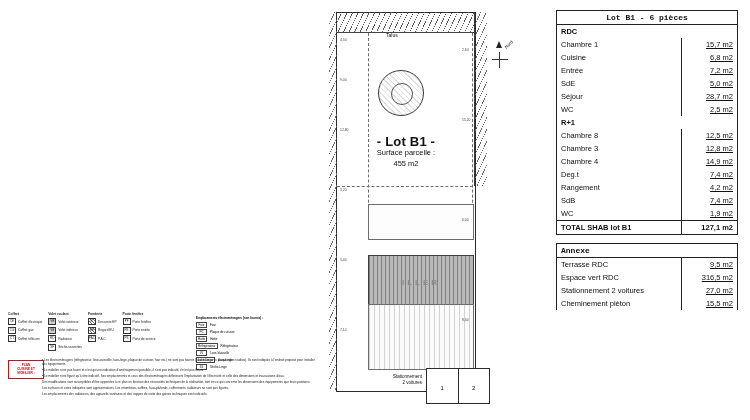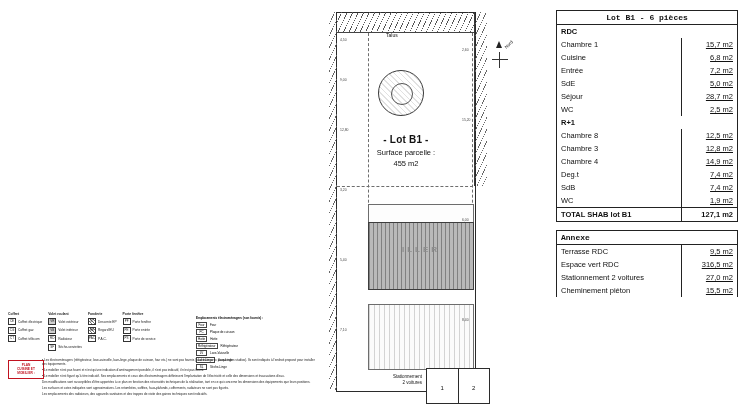--- a/index.html
+++ b/index.html
@@ -103,41 +103,41 @@
     border-radius: 50%;
     border: 1px solid #555;
   }
 
   .lot-title {
     position: absolute;
     left: 28px;
     top: 126px;
     width: 96px;
     text-align: center;
-    font-size: 10px;
+    font-size: 13px;
     font-weight: bold;
     color: #111;
     letter-spacing: .2px;
   }
   .lot-sub {
     position: absolute;
     left: 24px;
     top: 139px;
     width: 104px;
     text-align: center;
     font-size: 7.5px;
     color: #111;
     line-height: 11px;
   }
 
   
   .building {
     position: absolute;
     left: 38px;
-    top: 214px;
+    top: 247px;
     width: 104px;
     height: 66px;
     background: #b9b9b9;
     border: 1px solid #3d3d3d;
   }
   .building .hatch {
     position: absolute;
     inset: 0;
     background: repeating-linear-gradient(90deg, rgba(60,60,60,.45) 0 1px, rgba(0,0,0,0) 1px 4px);
   }
@@ -519,20 +519,24 @@
           </tr>
         <tr class="row">
             <td>Chambre 4</td>
             <td class="val">14,9 m2</td>
           </tr>
         <tr class="row">
             <td>Deg.t</td>
             <td class="val">7,4 m2</td>
           </tr>
         <tr class="row">
+            <td>Rangement</td>
+            <td class="val">4,2 m2</td>
+          </tr>
+        <tr class="row">
             <td>SdB</td>
             <td class="val">7,4 m2</td>
           </tr>
         <tr class="row">
             <td>WC</td>
             <td class="val">1,9 m2</td>
           </tr>
         <tr class="total">
           <td>TOTAL SHAB lot B1</td>
           <td class="val">127,1 m2</td>

